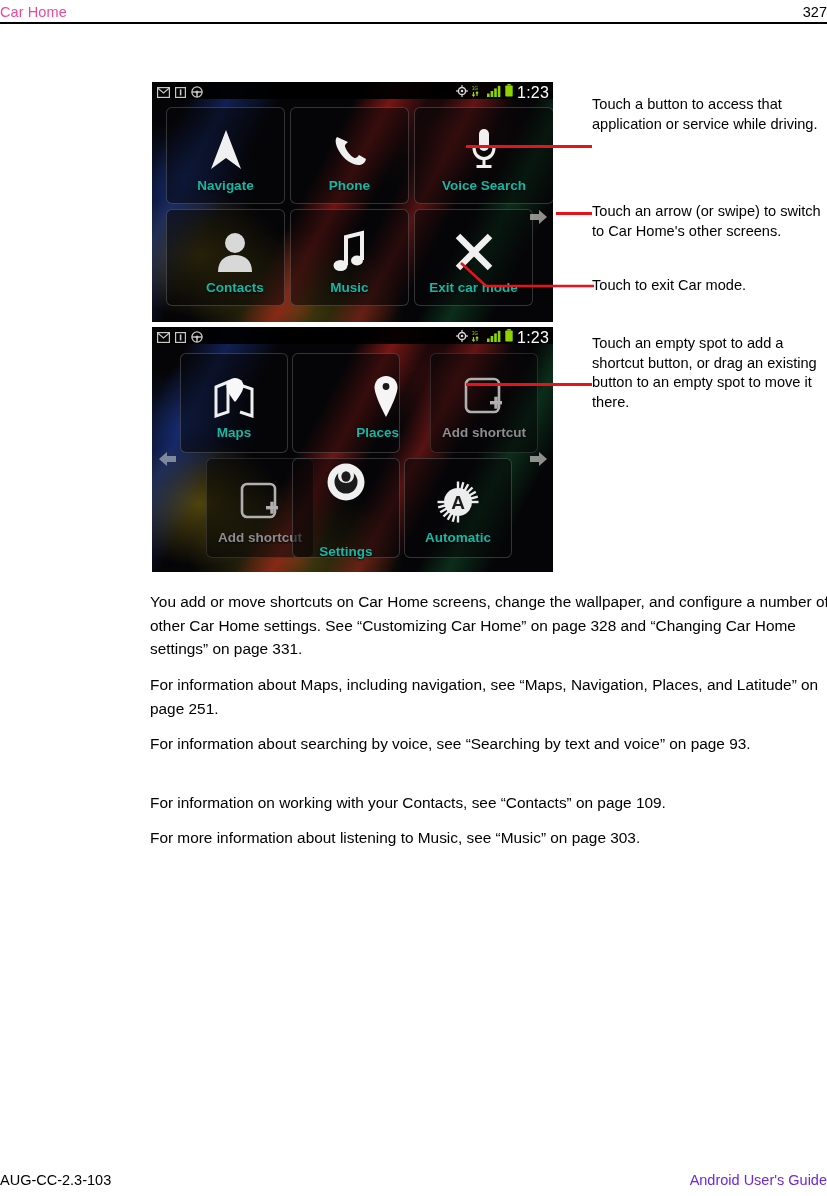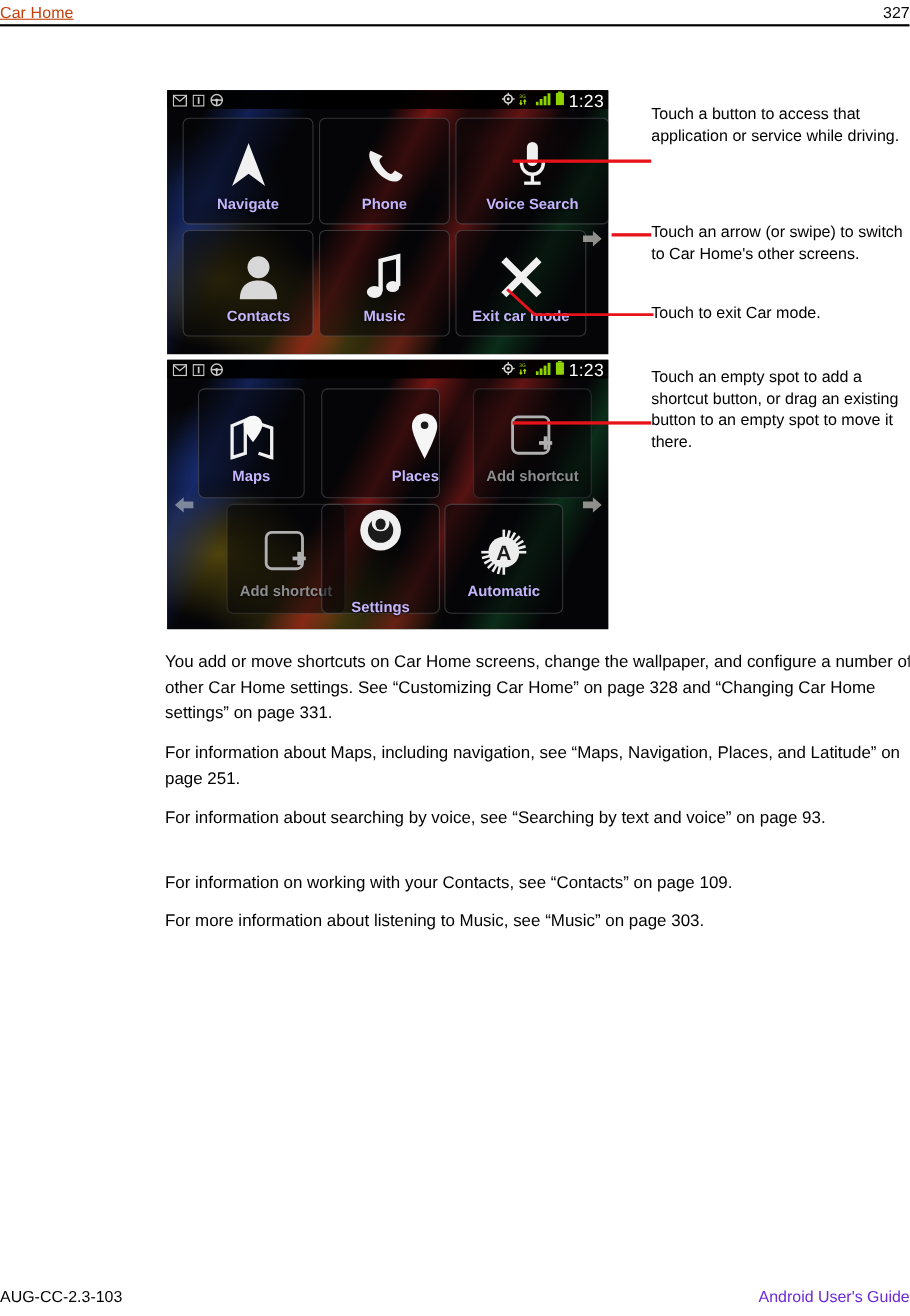--- a/index.html
+++ b/index.html
@@ -21,22 +21,21 @@
     position: absolute;
     left: 0; top: 0;
     width: 827px;
     height: 22px;
   }
   .page-header .hdr-title {
     position: absolute;
     left: 0; top: 0;
     font-size: 14.5px;
     letter-spacing: 0.1px;
-    color: #c2410c;
-    text-decoration: underline;
+    color: #ec4899;
   }
   .page-header .hdr-page {
     position: absolute;
     right: 0; top: 0;
     font-size: 14.5px;
     color: #000;
   }
   .header-rule {
     position: absolute;
     left: 0; top: 22px;
@@ -121,21 +120,21 @@
     justify-content: center;
   }
   .tile .ticon {
     height: 54px;
     display: flex;
     align-items: center;
     justify-content: center;
     margin-top: 4px;
   }
   .tile .tlabel {
-    color: #c4b5fd;
+    color: #14b8a6;
     font-size: 13.5px;
     font-weight: bold;
     text-align: center;
     margin-top: 1px;
     text-shadow: 0 1px 2px rgba(0,0,0,0.9);
   }
   .tile.empty { border-color: rgba(130,130,135,0.26); margin-left: 26px; }
   .tile.empty .tlabel { color: #8d8d90; }
 
   
@@ -382,21 +381,21 @@
             <rect x="2.3" y="0" width="3.4" height="1.5" fill="#8fd400"></rect>
             <rect x="0.3" y="1.4" width="7.4" height="11.2" rx="0.8" fill="#8fd400"></rect>
           </svg>
       </span>
       <span class="sb-time">1:23</span>
     </div>
   </div>
 
   <div class="grid">
 
-    <div class="tile" style="left:28px;top:9px;width:97px;height:100px;">
+    <div class="tile" style="left:28px;top:9px;width:108px;height:100px;">
       <span class="ticon">
         <svg width="42" height="42" viewBox="0 0 42 42">
             <path d="M3 11 L15 6 L15 36 L3 40 Z" fill="none" stroke="#f0f0f0" stroke-width="3"></path>
             <path d="M27 9 L39 13 L39 40 L27 36" fill="none" stroke="#f0f0f0" stroke-width="3"></path>
             <path d="M22 2 C17 2 13.5 5.6 13.5 10.2 C13.5 16 22 26 22 26 C22 26 30.5 16 30.5 10.2 C30.5 5.6 27 2 22 2 Z" fill="#f8f8f8"></path>
           </svg>
       </span>
       <span class="tlabel">Maps</span>
     </div>
     <div class="tile" style="left:140px;top:9px;width:108px;height:100px;align-items:flex-end;">

